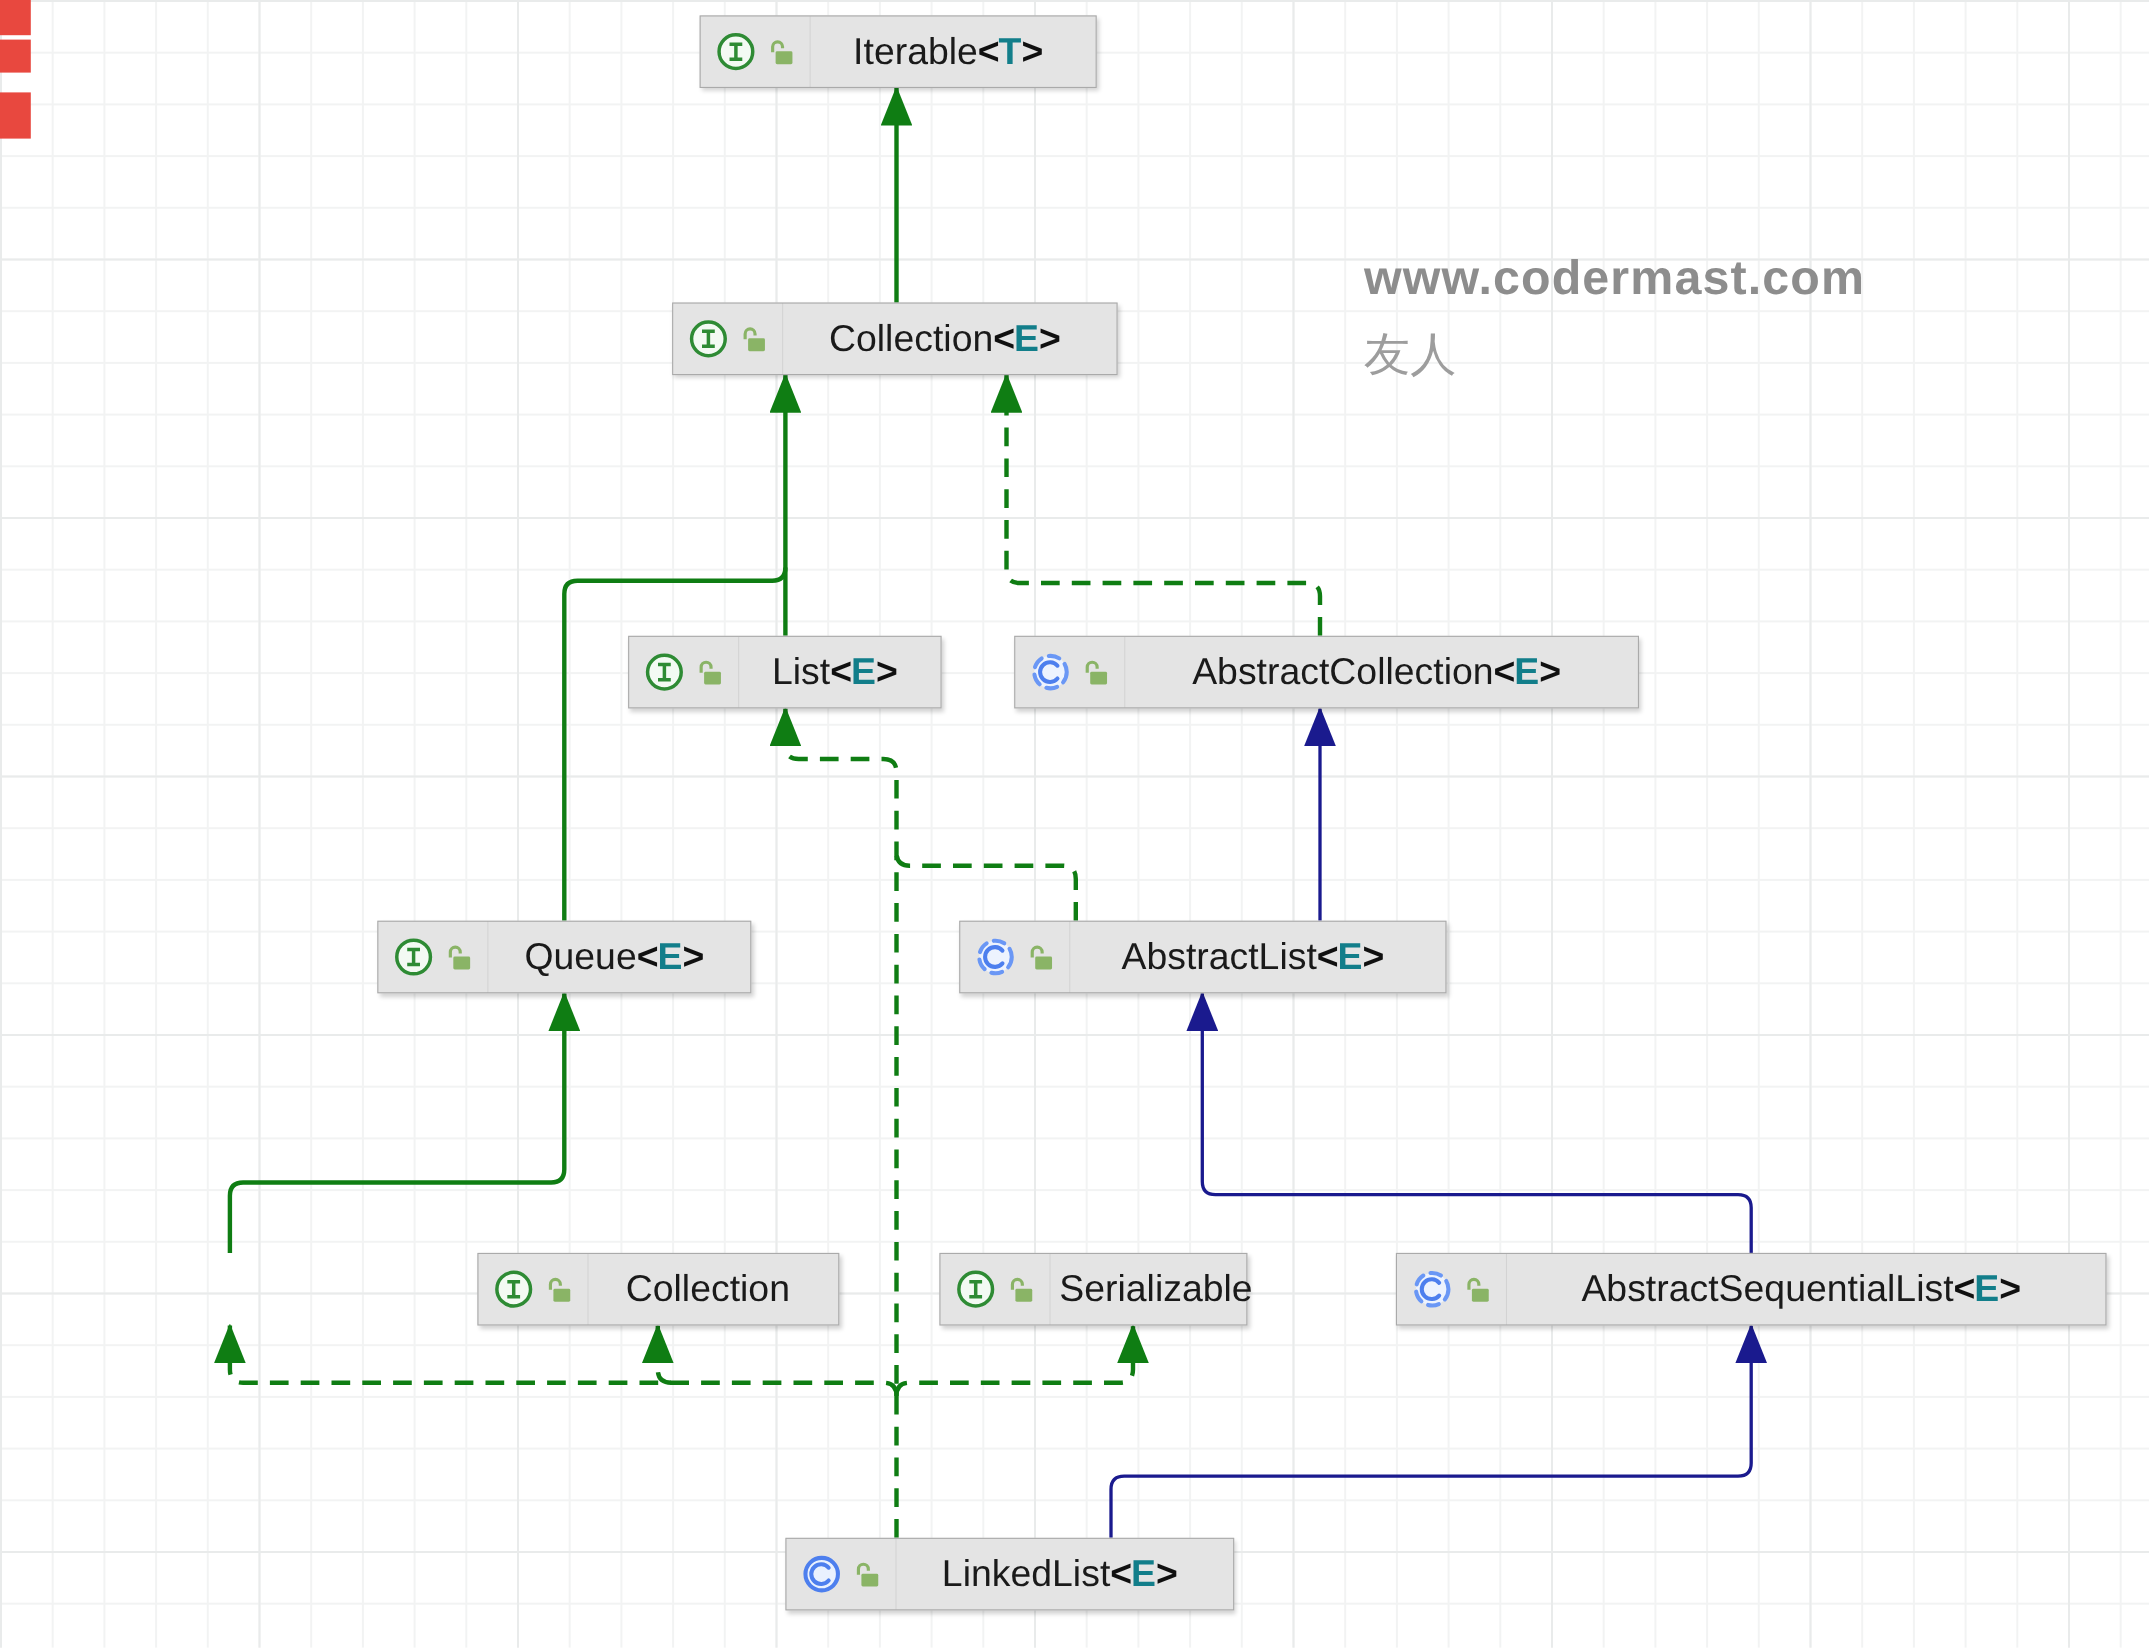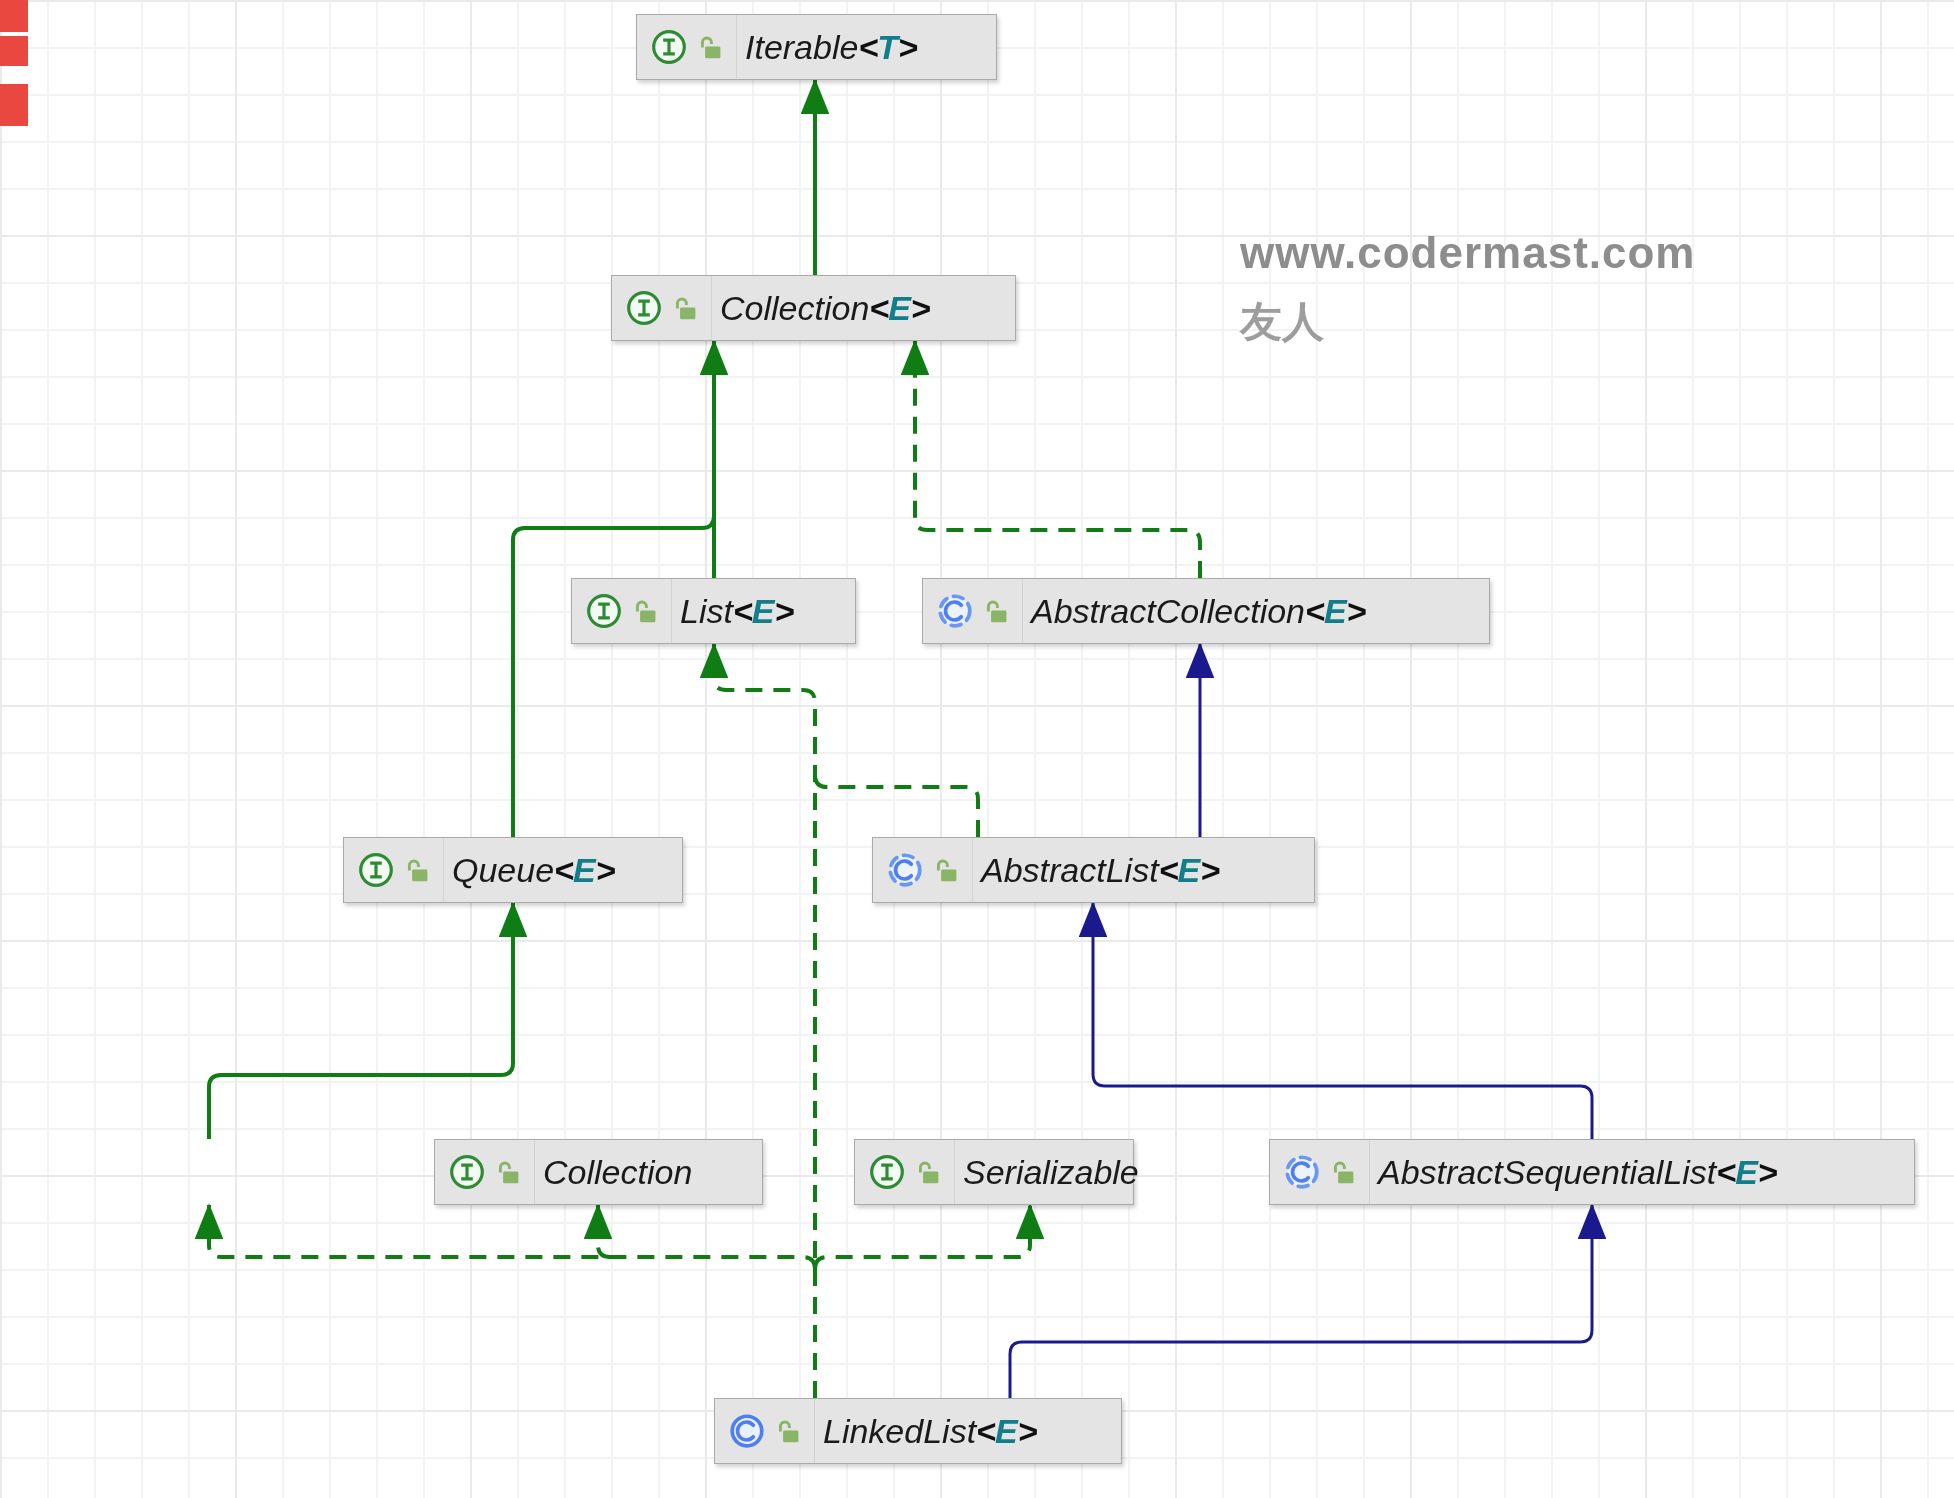--- a/index.html
+++ b/index.html
@@ -23,27 +23,27 @@
     background:#e4e4e4;border:1px solid #aaaaaa;
     box-shadow:2px 3px 4px rgba(0,0,0,.18);
     display:flex;align-items:center;cursor:default;
   }
   .icons{
     align-self:stretch;display:flex;align-items:center;gap:9px;
     padding:0 12px 0 13px;border-right:1px solid rgba(0,0,0,.07);
   }
   .ticon{width:38px;height:38px;display:block;}
   .licon{width:27px;height:27px;display:block;}
-  .label{flex:1;font-size:34px;color:#1a1a1a;white-space:nowrap;padding:0 18px 0 8px;font-style:italic;}
+  .label{flex:1;text-align:center;font-size:34px;color:#1a1a1a;white-space:nowrap;padding:0 18px 0 8px;}
   .label .nm{color:#1a1a1a;}
   .label .gen b{font-weight:700;color:#101010;letter-spacing:-1px;}
   .label .param{color:#127e8a;font-weight:700;}
   #watermark{position:absolute;left:1240px;top:228px;width:500px;text-align:left;color:#8d8d8d;}
   #watermark .w1{font-size:44px;font-weight:700;letter-spacing:1px;}
-  #watermark .w2{font-size:42px;font-weight:700;color:#9d9d9d;margin-top:16px;}
+  #watermark .w2{font-size:42px;font-weight:400;color:#9d9d9d;margin-top:16px;}
   #stripe{position:absolute;left:0;top:0;width:28px;}
   #stripe .mark{position:absolute;left:0;width:28px;background:#e8483f;}
   .m1{top:0;height:32px;}
   .m2{top:36px;height:30px;}
   .m3{top:84px;height:42px;}
 </style>
 </head>
 <body>
 
 <div id="canvas">

